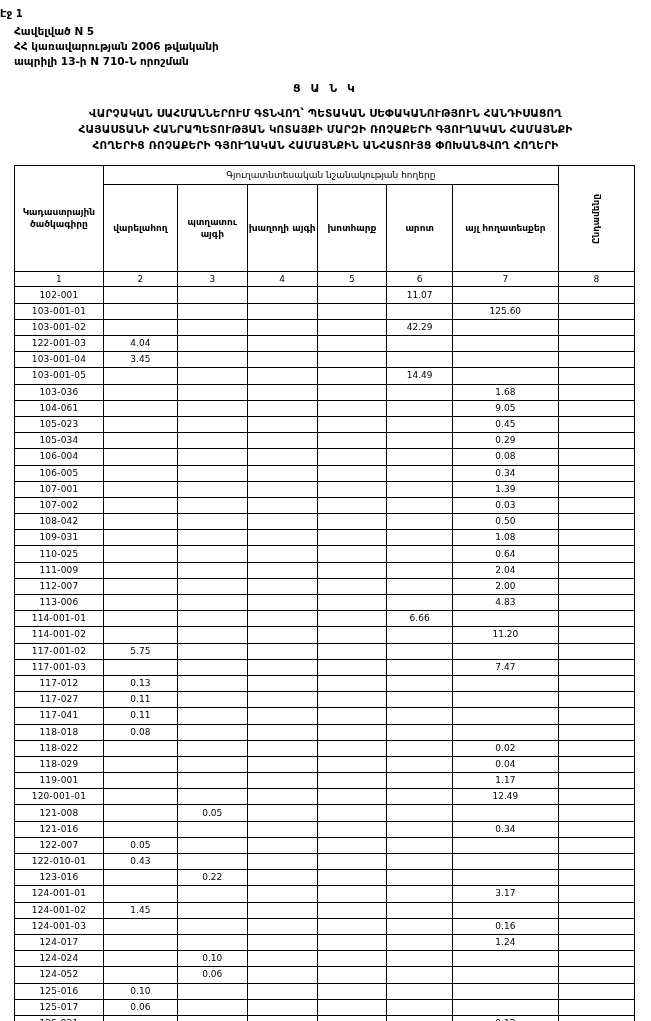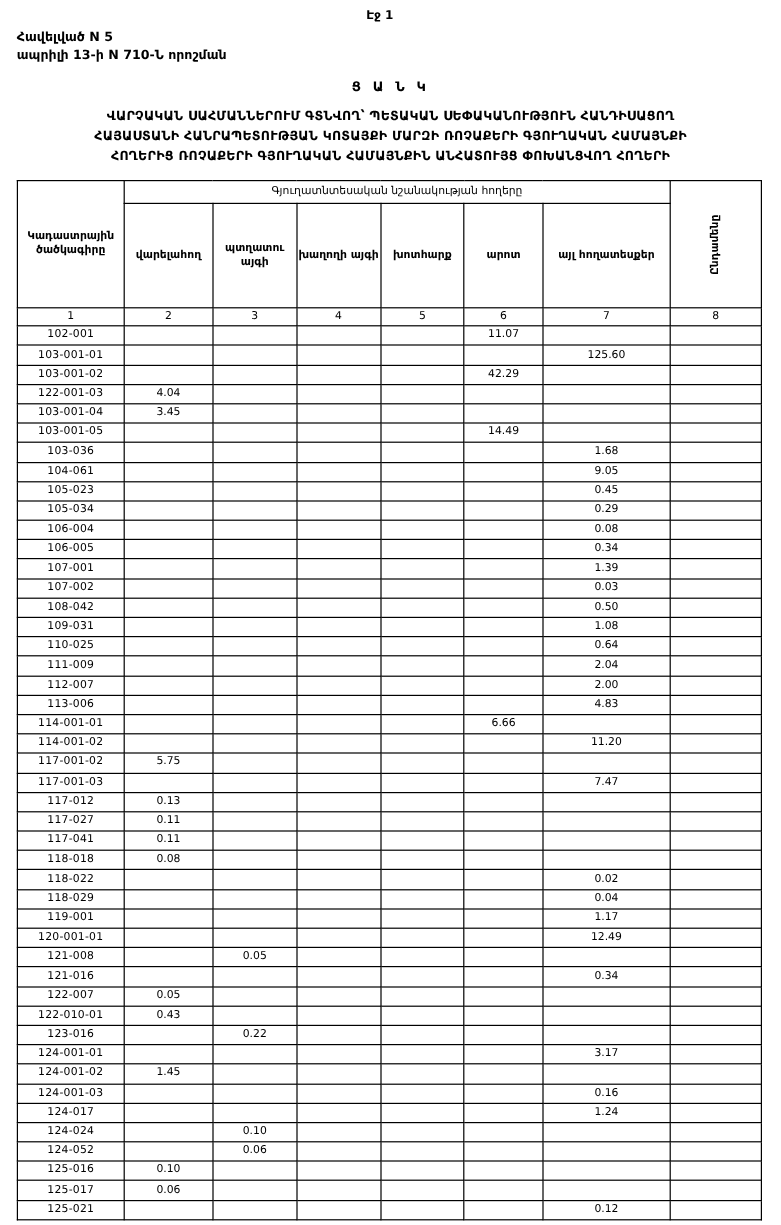--- a/index.html
+++ b/index.html
@@ -20,21 +20,21 @@
     width: 651px;
     height: 1021px;
     box-sizing: border-box;
     padding: 10px 14px 0 14px;
   }
   .page-num {
     position: absolute;
     top: 8px;
     left: 0;
     width: 100%;
-    text-align: center;
+    text-align: left;
     padding-right: 18px;
     font-size: 10px;
     font-weight: bold;
     box-sizing: border-box;
   }
   .header-right {
     margin-top: 14px;
     text-align: left;
     padding-right: 20px;
     font-size: 10.5px;
@@ -119,20 +119,21 @@
 </style>
 </head>
 <body>
 
 <div class="page">
 
   <div class="page-num">Էջ 1</div>
 
   <div class="header-right">
     <div>Հավելված N 5</div>
+    <div>ՀՀ կառավարության 2006 թվականի</div>
     <div>ապրիլի 13-ի N 710-Ն որոշման</div>
   </div>
 
   <div class="appendix-title">Ց Ա Ն Կ</div>
 
   <div class="doc-title">
     <div>ՎԱՐՉԱԿԱՆ ՍԱՀՄԱՆՆԵՐՈՒՄ  ԳՏՆՎՈՂ՝ ՊԵՏԱԿԱՆ ՍԵՓԱԿԱՆՈՒԹՅՈՒՆ  ՀԱՆԴԻՍԱՑՈՂ</div>
     <div>ՀԱՅԱՍՏԱՆԻ ՀԱՆՐԱՊԵՏՈՒԹՅԱՆ ԿՈՏԱՅՔԻ ՄԱՐԶԻ ՌՈՉԱՔԵՐԻ ԳՅՈՒՂԱԿԱՆ  ՀԱՄԱՅՆՔԻ</div>
     <div>ՀՈՂԵՐԻՑ ՌՈՉԱՔԵՐԻ ԳՅՈՒՂԱԿԱՆ ՀԱՄԱՅՆՔԻՆ ԱՆՀԱՏՈՒՅՑ ՓՈԽԱՆՑՎՈՂ ՀՈՂԵՐԻ</div>
   </div>

